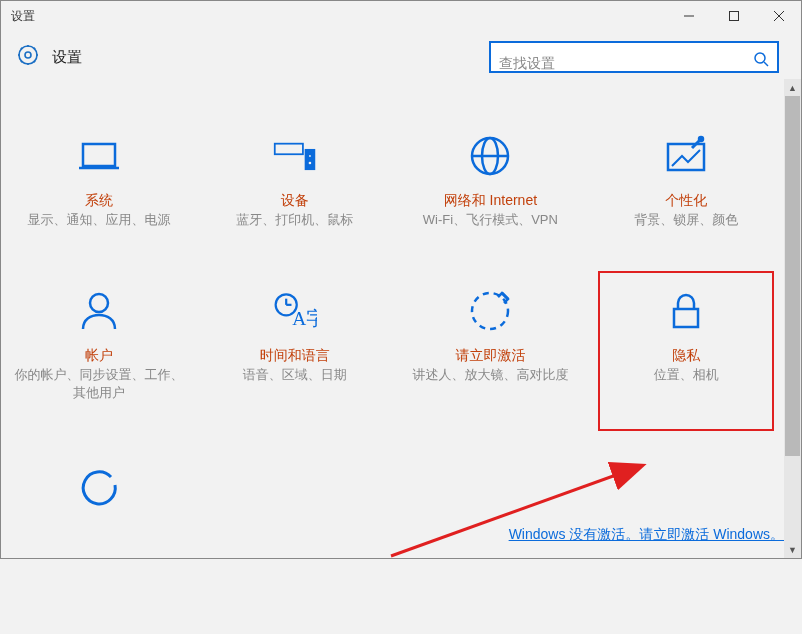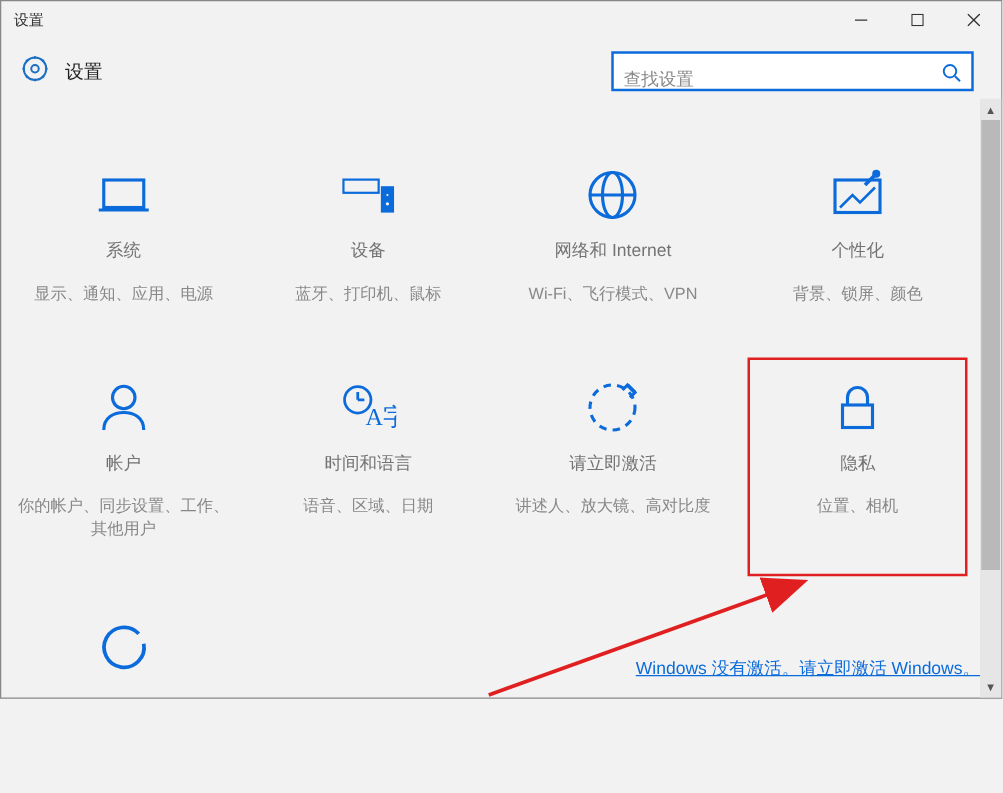--- a/index.html
+++ b/index.html
@@ -109,22 +109,22 @@
   }
   .tile {
     display: flex;
     flex-direction: column;
     align-items: center;
     text-align: center;
     padding: 0 10px;
     position: relative;
   }
   .tile-icon { width: 44px; height: 44px; color: #0b6bdb; display:flex;align-items:center;justify-content:center; }
-  .tile-title { font-size: 14px; color: #737373; margin-top: 14px; }
-  .tile-sub { font-size: 13px; color: #888; margin-top: 16px; line-height: 1.4; }
+  .tile-title { font-size: 14px; color: #c2410c; margin-top: 14px; }
+  .tile-sub { font-size: 13px; color: #888; margin-top: 1px; line-height: 1.4; }
   .highlight-box {
     position: absolute;
     border: 2px solid #e02020;
     top: -18px;
     bottom: -28px;
     left: 10px;
     right: 10px;
     pointer-events: none;
   }
   .bottom-link {

